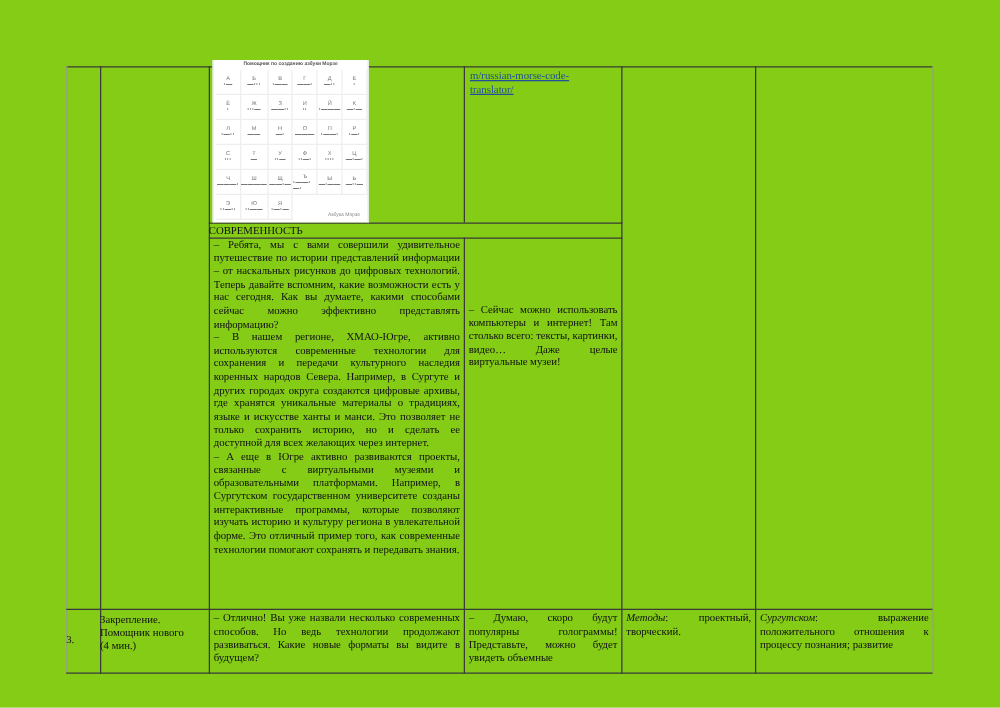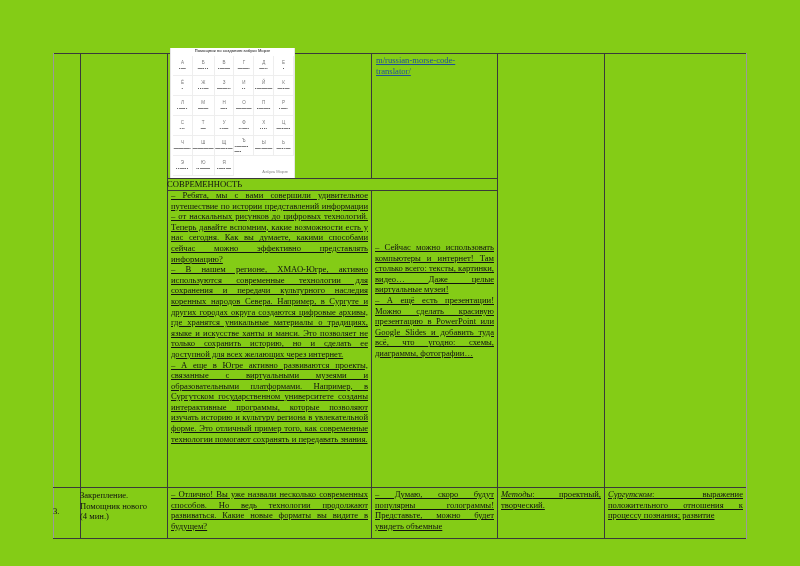--- a/index.html
+++ b/index.html
@@ -10,21 +10,21 @@
     }
     .page { position: absolute; left: 0; top: 0; width: 800px; height: 566px; background: #84cc16; }
 
     
     .hl { position: absolute; height: 0; border-top: 1.5px solid #3a3a3a; }
     .vl { position: absolute; width: 0; border-left: 1.5px solid #3a3a3a; }
     .vl.light { border-left-color: #9a9a9a; }
     .hl.thin { border-top-width: 1px; }
 
     .cell { position: absolute; box-sizing: border-box; font-size: 8.6px; line-height: 10.6px; }
-    .just { text-align: justify; text-align-last: left; text-decoration: underline; }
+    .just { text-align: justify; text-align-last: left; }
     .center { }
 
     
     .morse {
       position: absolute; left: 170px; top: 48px; width: 125px; height: 130px;
       background: #fff; box-sizing: border-box;
       border-left: 1px solid #e6e6e6; border-right: 1px solid #e6e6e6;
       font-family: "Liberation Sans", "DejaVu Sans", sans-serif;
     }
     .morse-title {
@@ -224,21 +224,20 @@
   </div>
 
   <div class="cell just" style="left:171px; top:190px; width:197px;">
     <div>– Ребята, мы с вами совершили удивительное путешествие по истории представлений информации – от наскальных рисунков до цифровых технологий. Теперь давайте вспомним, какие возможности есть у нас сегодня. Как вы думаете, какими способами сейчас можно эффективно представлять информацию?</div>
     <div>– В нашем регионе, ХМАО-Югре, активно используются современные технологии для сохранения и передачи культурного наследия коренных народов Севера. Например, в Сургуте и других городах округа создаются цифровые архивы, где хранятся уникальные материалы о традициях, языке и искусстве ханты и манси. Это позволяет не только сохранить историю, но и сделать ее доступной для всех желающих через интернет.</div>
     <div>– А еще в Югре активно развиваются проекты, связанные с виртуальными музеями и образовательными платформами. Например, в Сургутском государственном университете созданы интерактивные программы, которые позволяют изучать историю и культуру региона в увлекательной форме. Это отличный пример того, как современные технологии помогают сохранять и передавать знания.</div>
   </div>
 
   <div class="cell just" style="left:375px; top:242px; width:119px;">
     <div>– Сейчас можно использовать компьютеры и интернет! Там столько всего: тексты, картинки, видео… Даже целые виртуальные музеи!</div>
-    <div>– А ещё есть презентации! Можно сделать красивую презентацию в PowerPoint или Google Slides и добавить туда всё, что угодно: схемы, диаграммы, фотографии…</div>
   </div>
 
   <div class="cell center" style="left:53px; top:506px; width:28px;">
     <span>3.</span>
   </div>
 
   <div class="cell center" style="left:80px; top:490px; width:87px;">
     <div>Закрепление.</div>
     <div>Помощник нового</div>
     <div>(4 мин.)</div>

